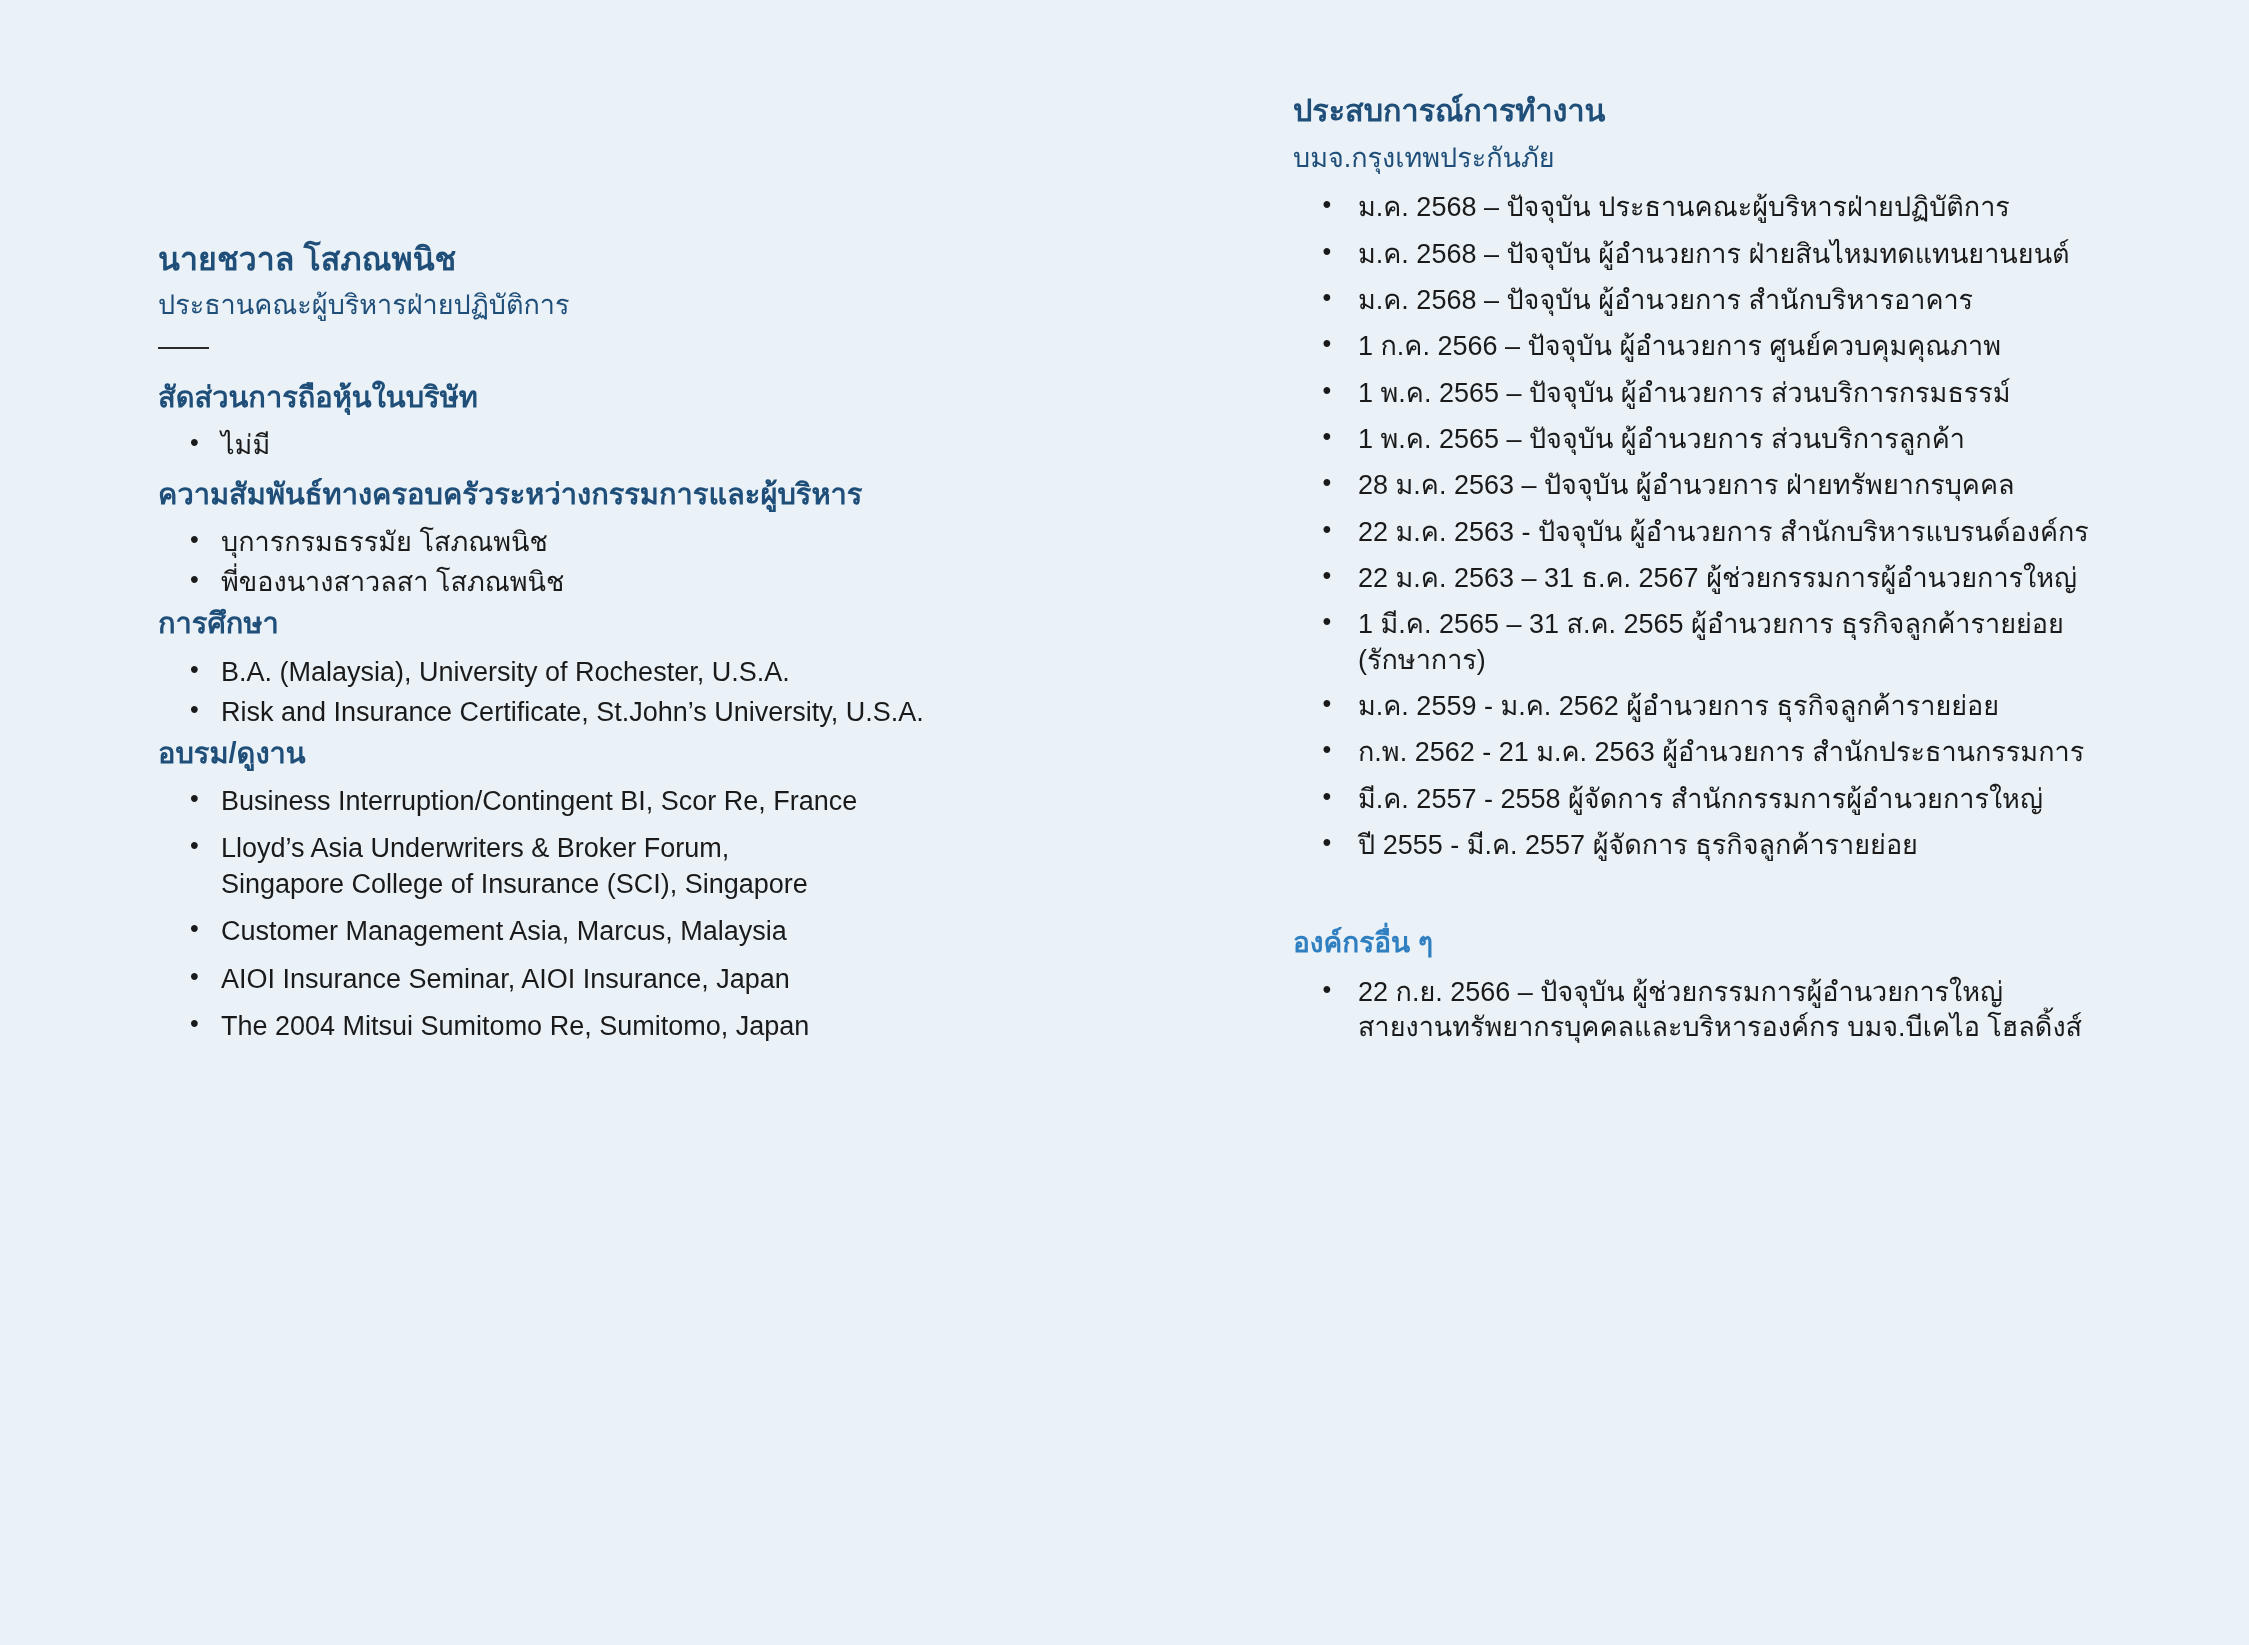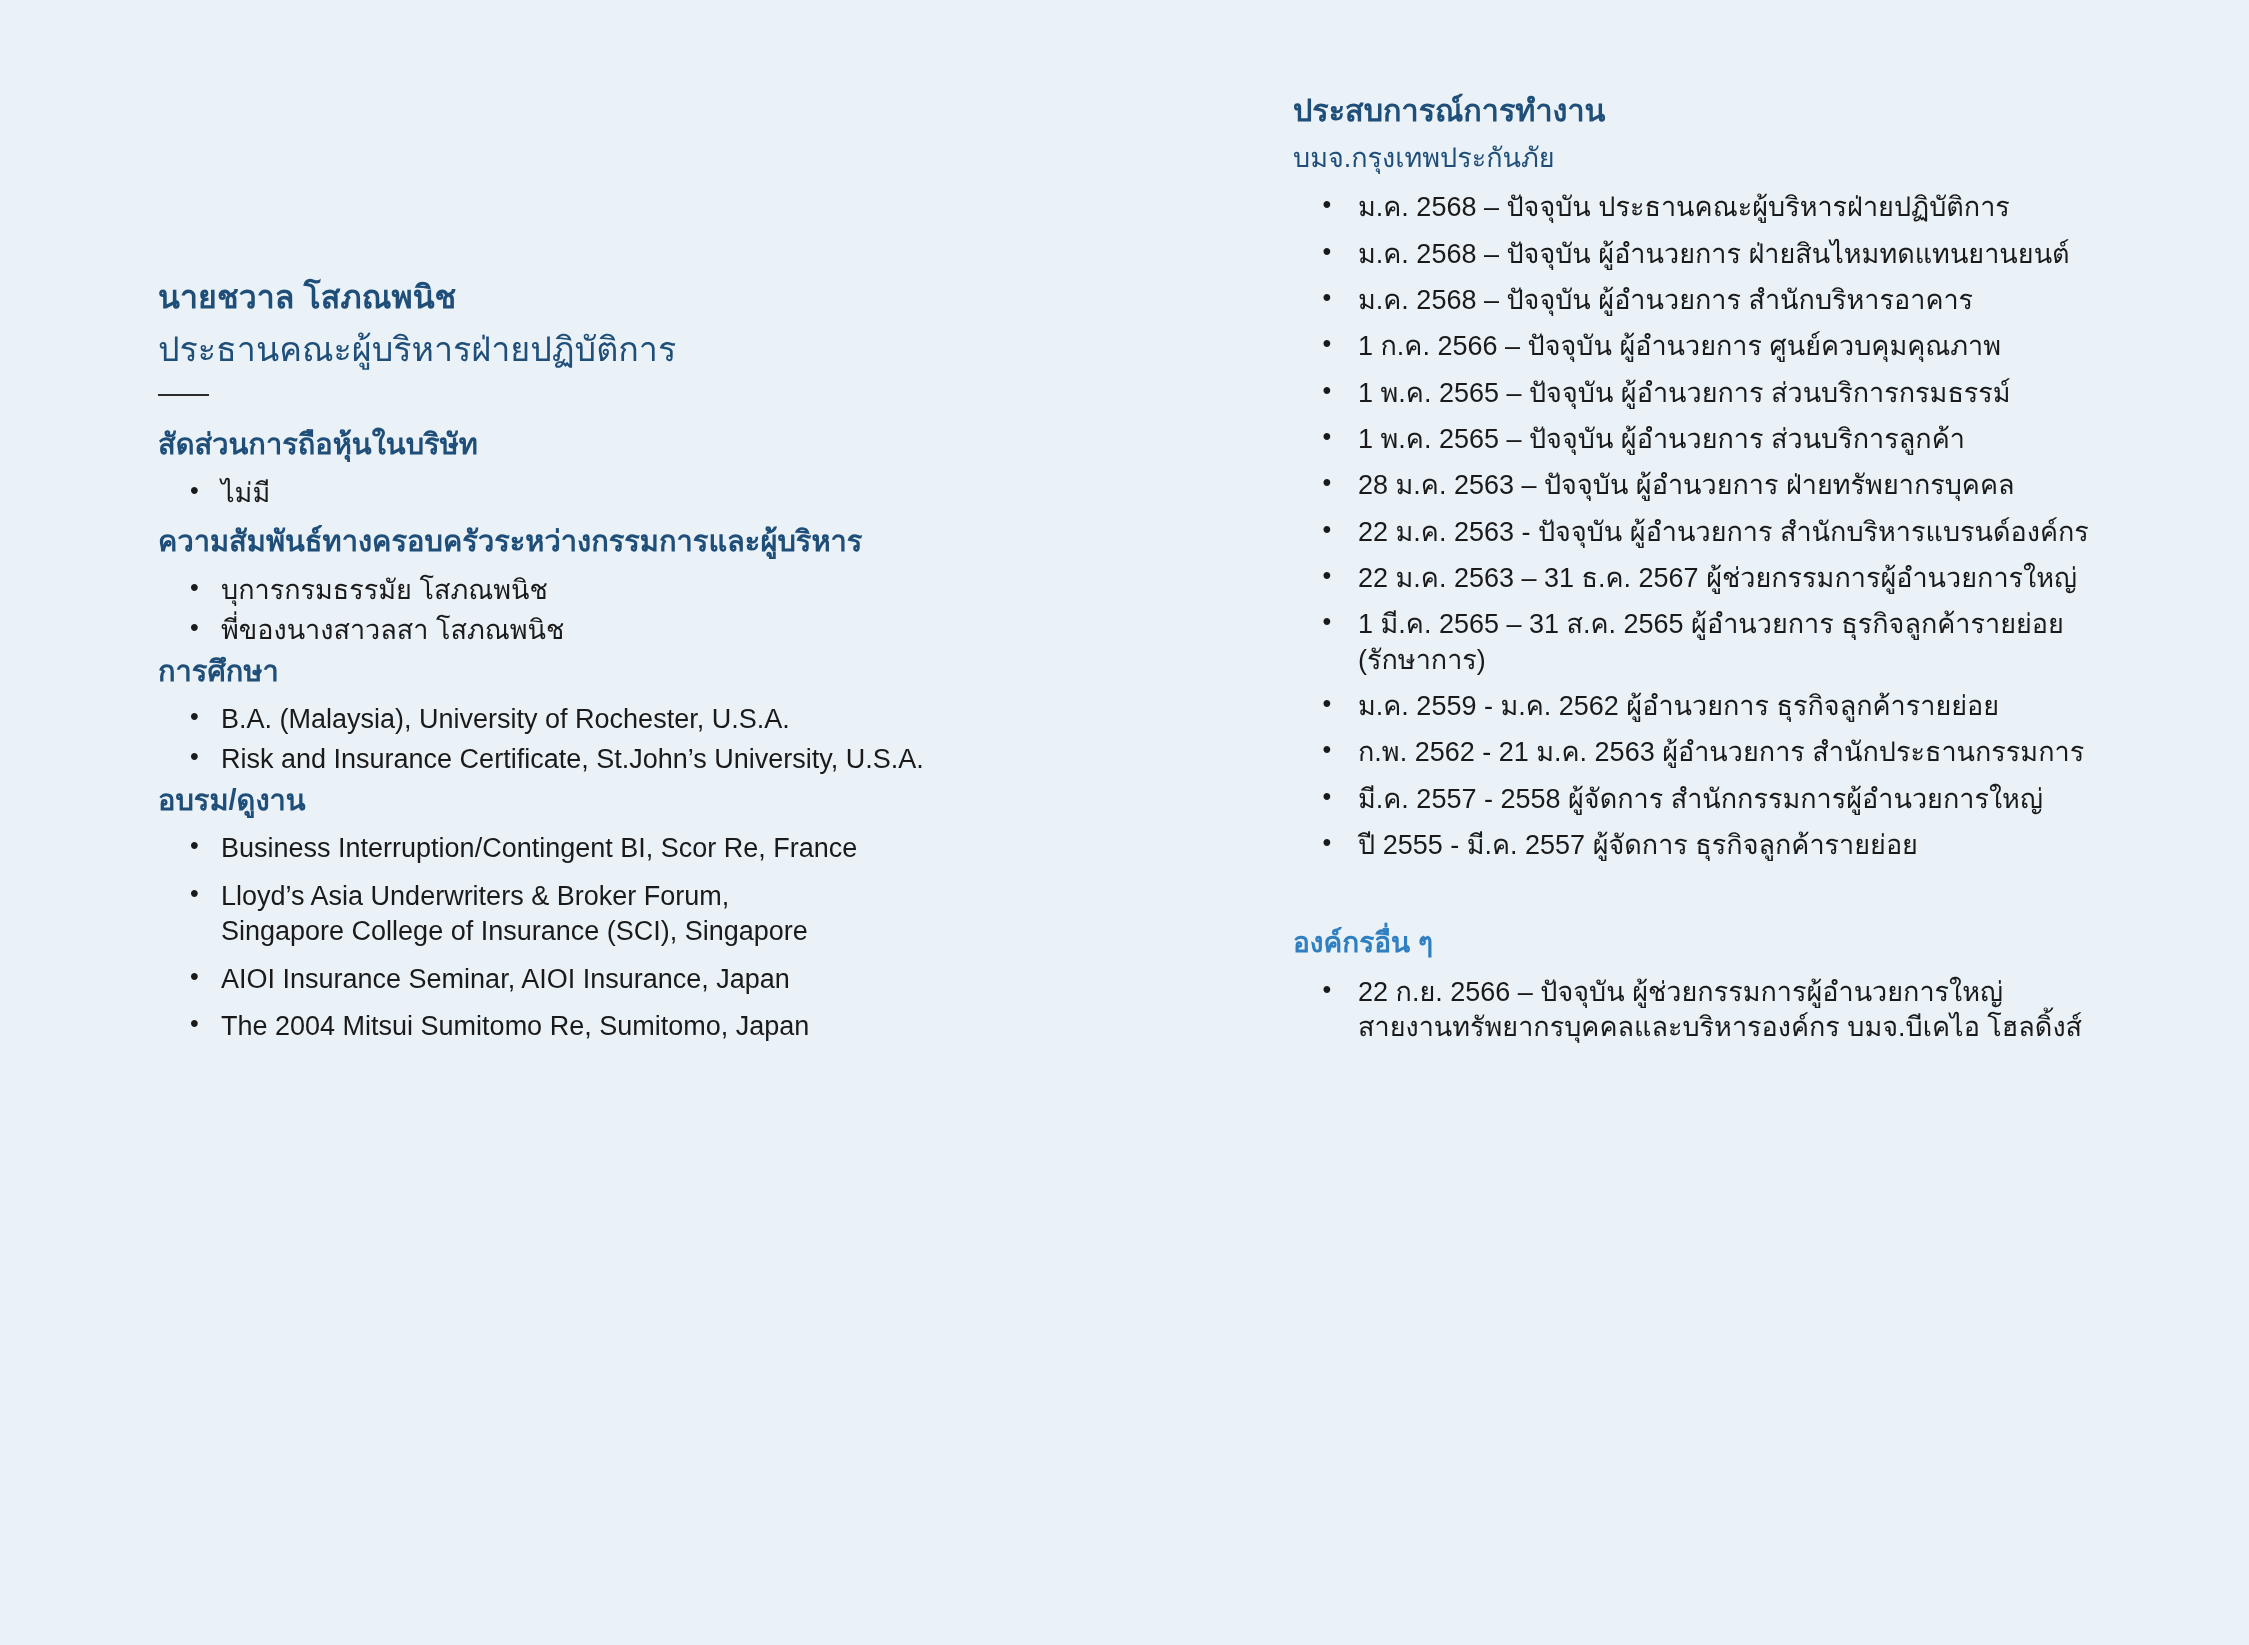--- a/index.html
+++ b/index.html
@@ -38,21 +38,21 @@
   }
   .name {
     font-size: 32px;
     font-weight: bold;
     color: #1f4e79;
     letter-spacing: 0.1px;
     line-height: 1.25;
     margin: 0 0 9.6px 0;
   }
   .role {
-    font-size: 34px;
+    font-size: 27px;
     color: #1f4e79;
     line-height: 1.3;
     margin: 0 0 18px 0;
     font-weight: normal;
   }
   .rule {
     width: 51px;
     height: 2.1px;
     background: #2a2a2a;
     margin: 23.6px 0 30px 0;
@@ -162,20 +162,21 @@
         <li>Risk and Insurance Certificate, St.John’s University, U.S.A.</li>
       </ul>
 
       <h2 class="section gap-top">อบรม/ดูงาน</h2>
       <ul class="bullets">
         <li>Business Interruption/Contingent BI, Scor Re, France</li>
         <li>
           <span class="subline">Lloyd’s Asia Underwriters &amp; Broker Forum,</span>
           <span class="subline">Singapore College of Insurance (SCI), Singapore</span>
         </li>
+        <li>Customer Management Asia, Marcus, Malaysia</li>
         <li>AIOI Insurance Seminar, AIOI Insurance, Japan</li>
         <li>The 2004 Mitsui Sumitomo Re, Sumitomo, Japan</li>
       </ul>
 
     </div>
 
     <div class="col-right">
 
       <h2 class="right-head">ประสบการณ์การทำงาน</h2>
       <p class="right-sub">บมจ.กรุงเทพประกันภัย</p>

